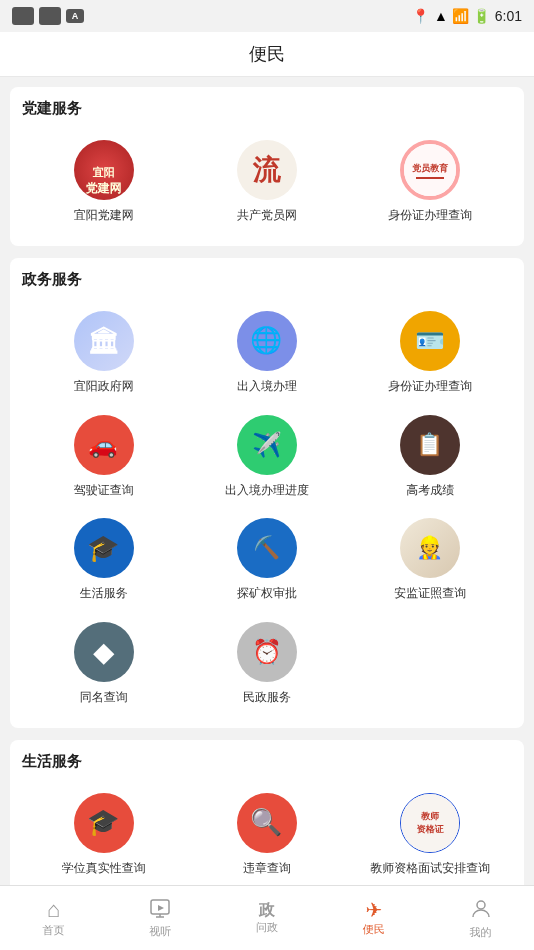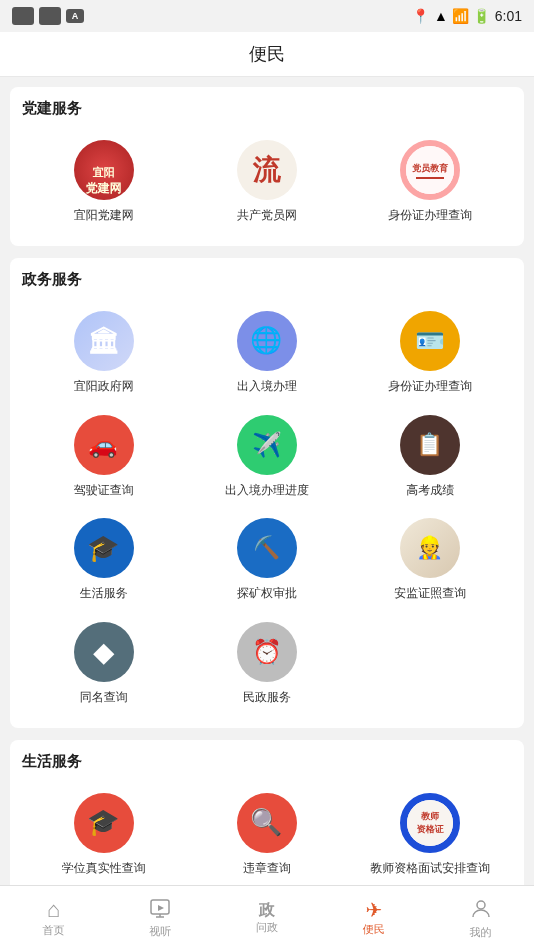--- a/index.html
+++ b/index.html
@@ -170,21 +170,21 @@
       <div class="grid-item">
         <div class="icon-circle" style="background:#e8e0d0;">
           <div style="width:100%;height:100%;display:flex;align-items:center;justify-content:center;background:#f5f0e8;">
             <span style="font-size:28px;color:#c0392b;font-family:serif;font-weight:bold;">流</span>
           </div>
         </div>
         <span class="icon-label">共产党员网</span>
       </div>
 
       <div class="grid-item">
-        <div class="icon-circle" style="background:#fff;border:6px solid #fca5a5;">
+        <div class="icon-circle" style="background:#fff;border:4px solid #fca5a5;">
           <div style="width:100%;height:100%;display:flex;align-items:center;justify-content:center;flex-direction:column;background:#fff8f8;">
             <span style="font-size:9px;color:#c0392b;font-weight:bold;">党员教育</span>
             <div style="width:28px;height:2px;background:#c0392b;margin-top:2px;"></div>
           </div>
         </div>
         <span class="icon-label">身份证办理查询</span>
       </div>
 
     </div>
   </div>
@@ -291,21 +291,21 @@
       </div>
 
       <div class="grid-item">
         <div class="icon-circle" style="background:#e74c3c;">
           <span style="font-size:26px;color:#fff;">🔍</span>
         </div>
         <span class="icon-label">违章查询</span>
       </div>
 
       <div class="grid-item">
-        <div class="icon-circle" style="background:#8b5cf6;border:7px solid #1d4ed8;">
+        <div class="icon-circle" style="background:#8b5cf6;border:1px solid #1d4ed8;">
           <div style="width:100%;height:100%;background:#f8f4f0;display:flex;align-items:center;justify-content:center;flex-direction:column;">
             <span style="font-size:9px;color:#c0392b;font-weight:bold;text-align:center;">教师<br>资格证</span>
           </div>
         </div>
         <span class="icon-label">教师资格面试安排查询</span>
       </div>
 
       <div class="grid-item">
         <div class="icon-circle" style="background:#e0d8c8;overflow:hidden;">
           <div style="width:100%;height:100%;background:linear-gradient(135deg,#d8c8a0,#c8b880);display:flex;align-items:center;justify-content:center;">

